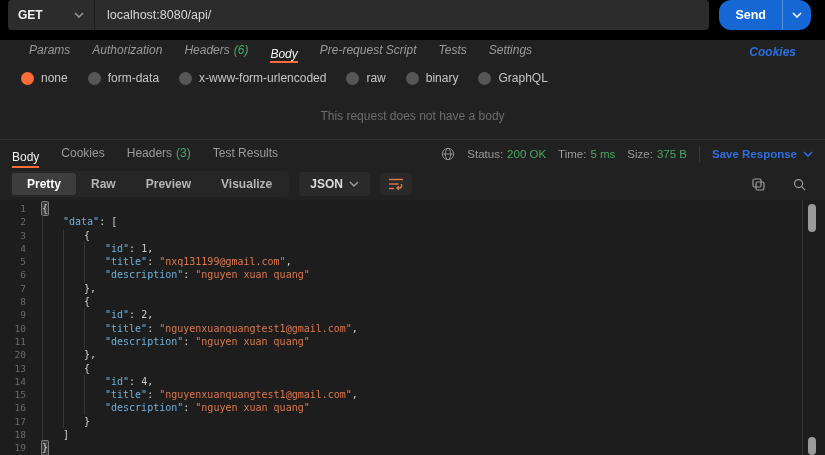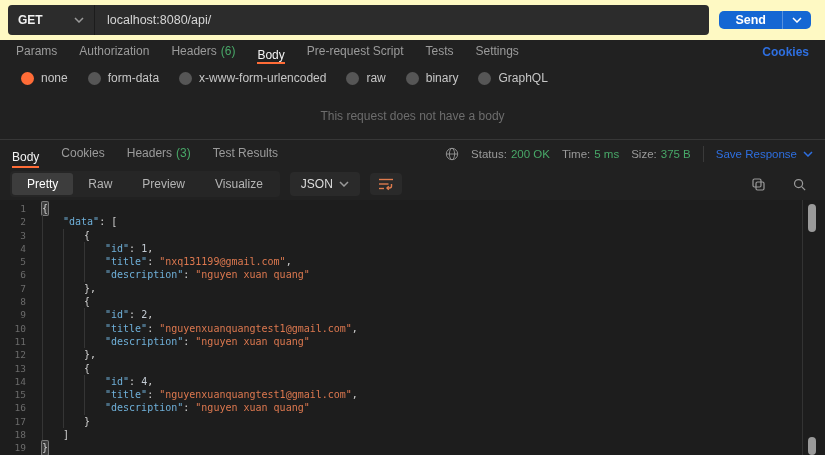--- a/index.html
+++ b/index.html
@@ -10,40 +10,40 @@
     color:#c9c9c9;
     font-size:12px;
     position:relative;
   }
   :root{
     --accent:#ff6c37; --green:#48a868; --send-blue:#1567d3; --link-blue:#2e6fe0;
     --code-key:#6fb0d9; --code-string:#dd784f; --code-number:#c4ccd4; --code-punct:#cfcfcf;
   }
 
   
-  .url-row{ height:40px; background:#fef9c3; display:flex; align-items:center; padding:0 14px 0 8px; }
+  .url-row{ height:40px; background:#000000; display:flex; padding:0 14px 0 8px; }
   .method-select{
     width:86px; height:30px; background:#2c2c2c; border-radius:4px 0 0 4px;
     display:flex; align-items:center; justify-content:space-between; padding:0 10px;
     color:#f0f0f0; font-weight:bold; font-size:12px; cursor:pointer; flex-shrink:0;
   }
   .url-input{
     flex:1; height:30px; background:#2c2c2c; border:none; border-left:1px solid #1c1c1c;
     border-radius:0 4px 4px 0; color:#d6d6d6; font-size:12.5px; padding:14px 12px;
     outline:none; margin-right:10px;
   }
   .send-btn{
-    height:18px; background:var(--send-blue); border-radius:5px; display:flex; align-items:stretch;
+    height:30px; background:var(--send-blue); border-radius:12px; display:flex; align-items:stretch;
     color:#fff; font-weight:bold; font-size:12.5px; cursor:pointer; flex-shrink:0;
   }
   .send-main{ padding:0 16px; display:flex; align-items:center; }
   .send-chev{ border-left:1px solid rgba(255,255,255,.28); padding:0 9px; display:flex; align-items:center; }
 
   
-  .tabs-row{ height:23px; display:flex; align-items:center; justify-content:space-between; padding:0 16px; }
+  .tabs-row{ height:23px; display:flex; align-items:flex-end; justify-content:space-between; padding:0 29px;font-style:italic; }
   .tabs{ display:flex; gap:22px; align-items:stretch; }
   .tab{ color:#9b9b9b; font-size:12px; display:flex; align-items:center; gap:4px;
         border-bottom:2px solid transparent; cursor:pointer; white-space:nowrap; }
   .tab.active{ color:#f3f3f3; border-bottom-color:var(--accent);margin-top:8px; }
   .tab .count{ color:var(--green); }
   .cookies-link{ color:var(--link-blue); font-weight:bold; font-size:12px; align-self:center; cursor:pointer; }
 
   
   .body-types{ height:30px; display:flex; align-items:center; gap:20px; padding:0 21px; color:#c7c7c7; }
   .bt{ display:flex; align-items:center; cursor:pointer; font-size:12px; }
@@ -52,24 +52,24 @@
 
   .empty-body{ height:46px; display:flex; align-items:center; justify-content:center; color:#6d6d6d; font-size:12px; }
 
   
   .response-panel{ border-top:1px solid #373737; }
   .resp-tabs-row{ height:28px; display:flex; align-items:stretch; justify-content:space-between; padding:0 12px; }
   .meta{ display:flex; align-items:center; gap:12px; font-size:11.5px; color:#9a9a9a; }
   .meta .pair{ display:flex; gap:4px; white-space:nowrap; }
   .metaval{ color:var(--green); }
   .vdiv{ width:1px; height:16px; background:#3a3a3a; }
-  .save{ color:var(--link-blue); font-weight:normal; display:flex; align-items:center; gap:6px; cursor:pointer; white-space:nowrap; }
-
-  
-  .view-toolbar{ height:32px; display:flex; align-items:center; gap:10px; padding:0 10px; }
+  .save{ color:var(--link-blue); font-weight:bold; display:flex; align-items:center; gap:6px; cursor:pointer; white-space:nowrap; }
+
+  
+  .view-toolbar{ height:32px; display:flex; align-items:center; gap:10px; padding:0 10px;font-weight:bold; }
   .seg-group{ display:flex; background:#262626; border-radius:4px; padding:2px; }
   .seg{ padding:4px 15px; font-size:12px; color:#b5b5b5; border-radius:3px; cursor:pointer; white-space:nowrap; }
   .seg.active{ background:#3d3d3d; color:#fff; }
   .json-dd{ display:flex; align-items:center; gap:6px; background:#2a2a2a; border-radius:4px;
             padding:5px 11px; font-size:12px; color:#ddd; cursor:pointer; }
   .wrap-btn{ background:#2a2a2a; border-radius:4px; padding:4px 8px; display:flex; align-items:center; cursor:pointer; }
   .tool-spacer{ flex:1; }
   .icon-btn{ display:flex; align-items:center; padding:0 8px; cursor:pointer; }
 
   
@@ -310,21 +310,21 @@
         </div>
         <div class="code-line">
           <span class="gutter">10</span>
           <span class="lc"><span class="ind"></span><span class="ind"></span><span class="ind"></span><span class="tk">"title"</span><span class="tp">: </span><span class="ts">"nguyenxuanquangtest1@gmail.com"</span><span class="tp">,</span></span>
         </div>
         <div class="code-line">
           <span class="gutter">11</span>
           <span class="lc"><span class="ind"></span><span class="ind"></span><span class="ind"></span><span class="tk">"description"</span><span class="tp">: </span><span class="ts">"nguyen xuan quang"</span></span>
         </div>
         <div class="code-line">
-          <span class="gutter">12</span>
+          <span class="gutter">20</span>
           <span class="lc"><span class="ind"></span><span class="ind"></span><span class="tp">},</span></span>
         </div>
         <div class="code-line">
           <span class="gutter">13</span>
           <span class="lc"><span class="ind"></span><span class="ind"></span><span class="tp">{</span></span>
         </div>
         <div class="code-line">
           <span class="gutter">14</span>
           <span class="lc"><span class="ind"></span><span class="ind"></span><span class="ind"></span><span class="tk">"id"</span><span class="tp">: </span><span class="tn">4</span><span class="tp">,</span></span>
         </div>

